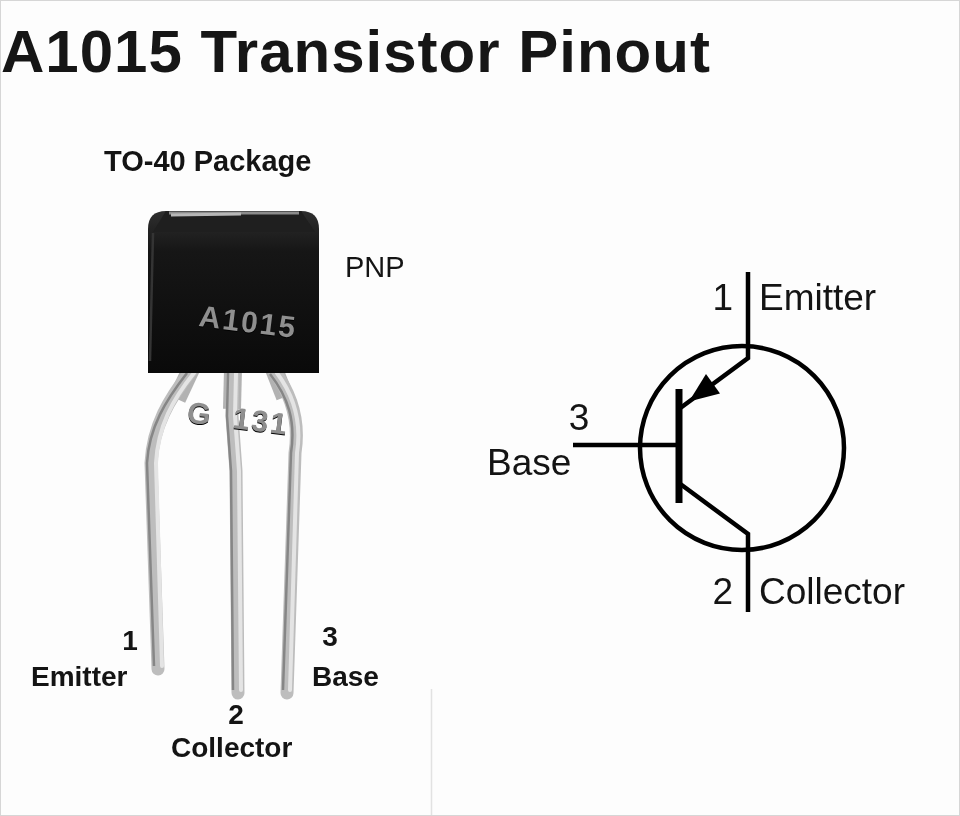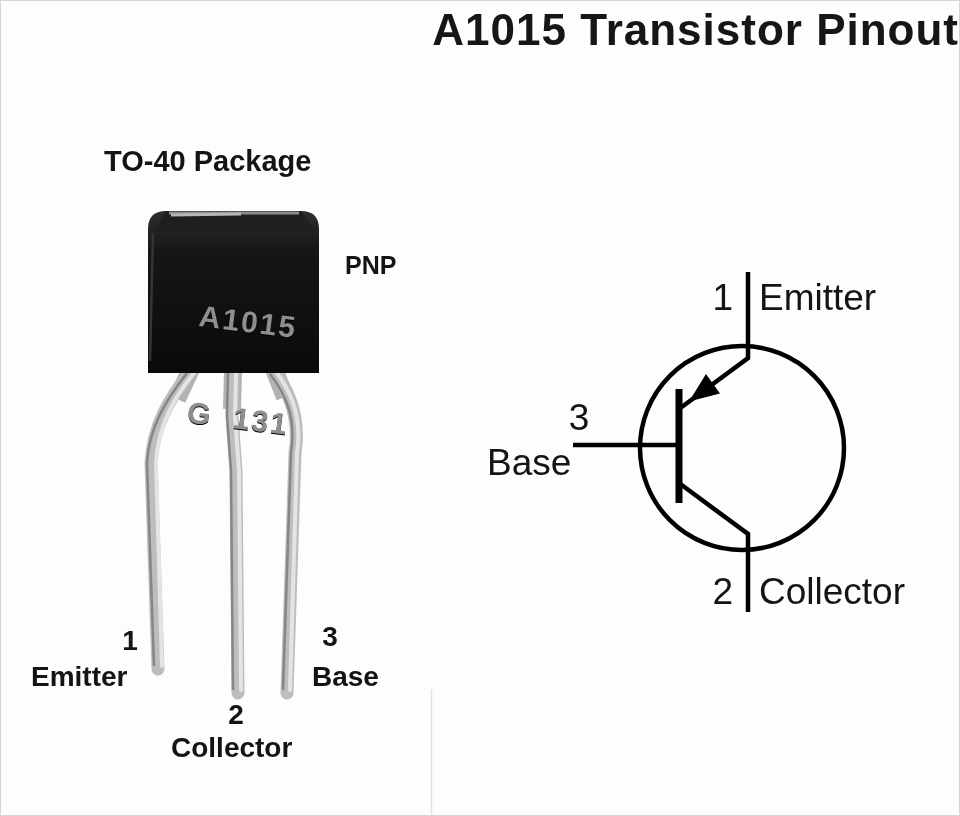--- a/index.html
+++ b/index.html
@@ -9,27 +9,27 @@
     background:#fdfdfd;
     border:1px solid #d6d6d6;
     box-sizing:border-box;
     overflow:hidden;
     font-family:"Liberation Sans",sans-serif;
     color:#141414;
   }
   .gfx{position:absolute;left:0;top:0;}
   .label{position:absolute;white-space:nowrap;}
   .title{
-    position:absolute;top:4px;left:0;right:0;
-    text-align:right;
-    font-size:44px;font-weight:bold;
+    position:absolute;top:16px;left:0;right:0;
+    text-align:left;
+    font-size:60px;font-weight:bold;
     letter-spacing:1px;color:#161616;
   }
   .pkg-heading{left:103px;top:144px;font-size:29px;font-weight:600;}
-  .pnp-label{left:344px;top:250px;font-size:25px;font-weight:700;text-align:center;}
+  .pnp-label{left:344px;top:250px;font-size:29px;font-weight:400;text-align:center;}
   .marking{
     left:192px;top:240px;
     transform:rotate(7deg);
     color:#8f8f8f;font-size:30px;font-weight:bold;
     letter-spacing:2px;line-height:1.08;
     white-space:pre;
     text-shadow:0 1px 0 #000;
   }
   .pin-num{font-size:28px;font-weight:600;text-align:center;}
   .pin-name{font-size:28px;font-weight:600;}

